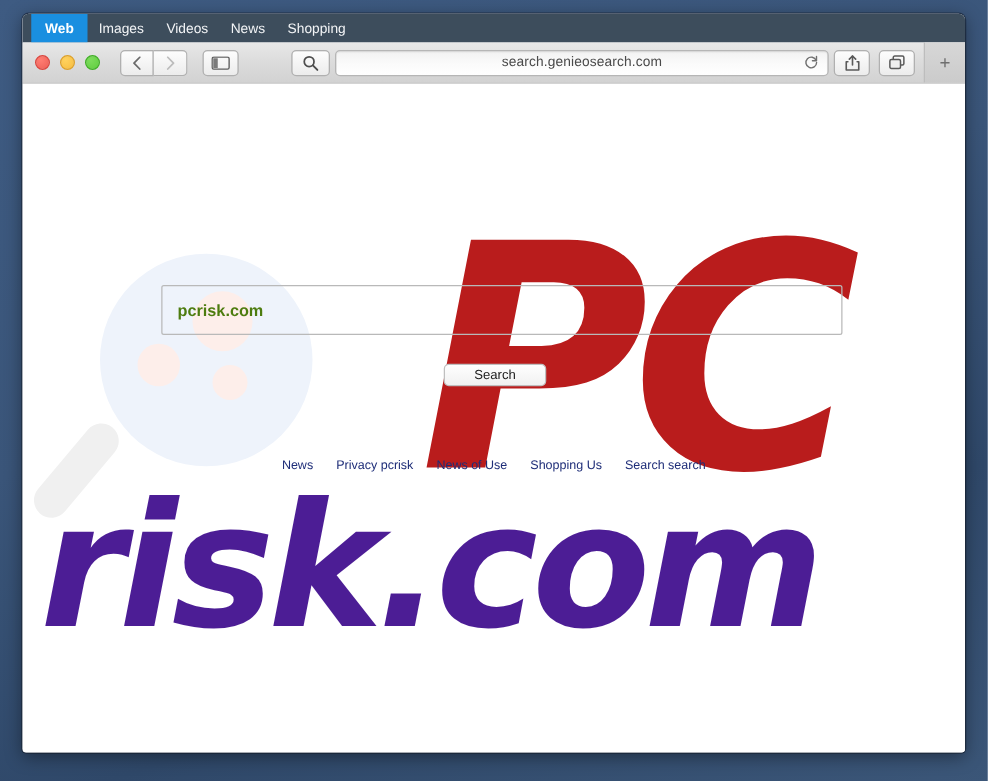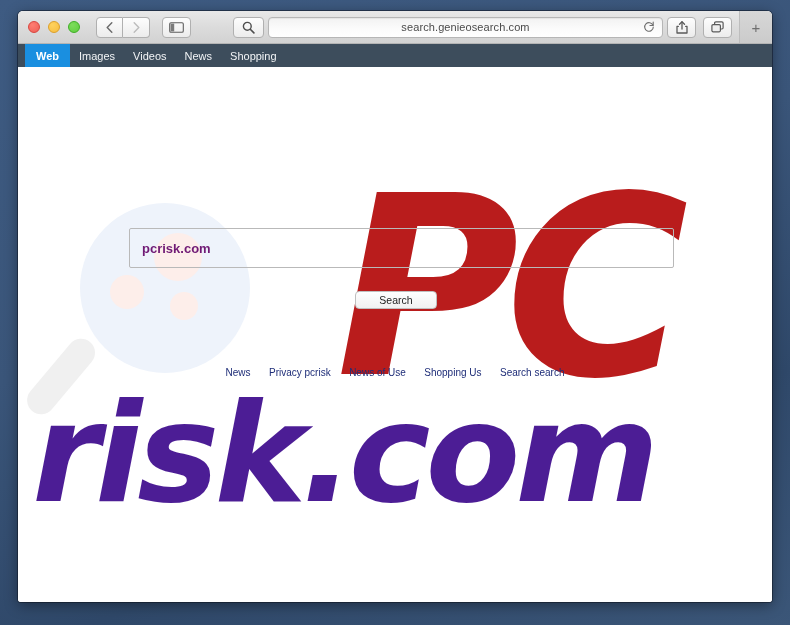--- a/index.html
+++ b/index.html
@@ -236,21 +236,21 @@
     top: 161px;
     width: 545px;
     height: 40px;
     box-sizing: border-box;
     background: transparent;
     border: 1px solid #b9b9b9;
     border-radius: 2px;
     padding: 0 12px;
     font-size: 13px;
     font-weight: bold;
-    color: #701a75;
+    color: #4d7c0f;
     font-family: "Liberation Sans", sans-serif;
     outline: none;
   }
   #search-submit {
     position: absolute;
     left: 337px;
     top: 224px;
     width: 82px;
     height: 18px;
     box-sizing: border-box;
@@ -280,20 +280,30 @@
     margin: 0 7px;
     font-family: "Liberation Sans", sans-serif;
   }
 </style>
 </head>
 <body>
 
 <div id="desktop">
 
   <div id="browser-window">
+
+    <div id="site-nav">
+      <div id="nav-list">
+        <div class="nav-item active">Web</div>
+        <div class="nav-item">Images</div>
+        <div class="nav-item">Videos</div>
+        <div class="nav-item">News</div>
+        <div class="nav-item">Shopping</div>
+      </div>
+    </div>
 
     <div id="toolbar">
 
       <div class="traffic-lights">
         <div class="light red"></div>
         <div class="light yellow"></div>
         <div class="light green"></div>
       </div>
 
       <div class="seg-group">
@@ -345,30 +355,20 @@
             <rect x="0.9" y="3.6" width="8.5" height="7.2" rx="1.2" fill="#eeeeee" stroke="#5a5a5a" stroke-width="1.2"></rect>
           </svg>
         </div>
       </div>
 
       <div id="toolbar-right-well">
         <span class="plus-btn">+</span>
       </div>
     </div>
 
-    <div id="site-nav">
-      <div id="nav-list">
-        <div class="nav-item active">Web</div>
-        <div class="nav-item">Images</div>
-        <div class="nav-item">Videos</div>
-        <div class="nav-item">News</div>
-        <div class="nav-item">Shopping</div>
-      </div>
-    </div>
-
     <div id="page">
 
       <div id="watermark">
         <div id="wm-glass-handle"></div>
         <div id="wm-glass-lens"></div>
         <div class="wm-dot" id="wm-dot-1"></div>
         <div class="wm-dot" id="wm-dot-2"></div>
         <div class="wm-dot" id="wm-dot-3"></div>
         <div id="wm-pc">PC</div>
         <div id="wm-risk">risk.com</div>

